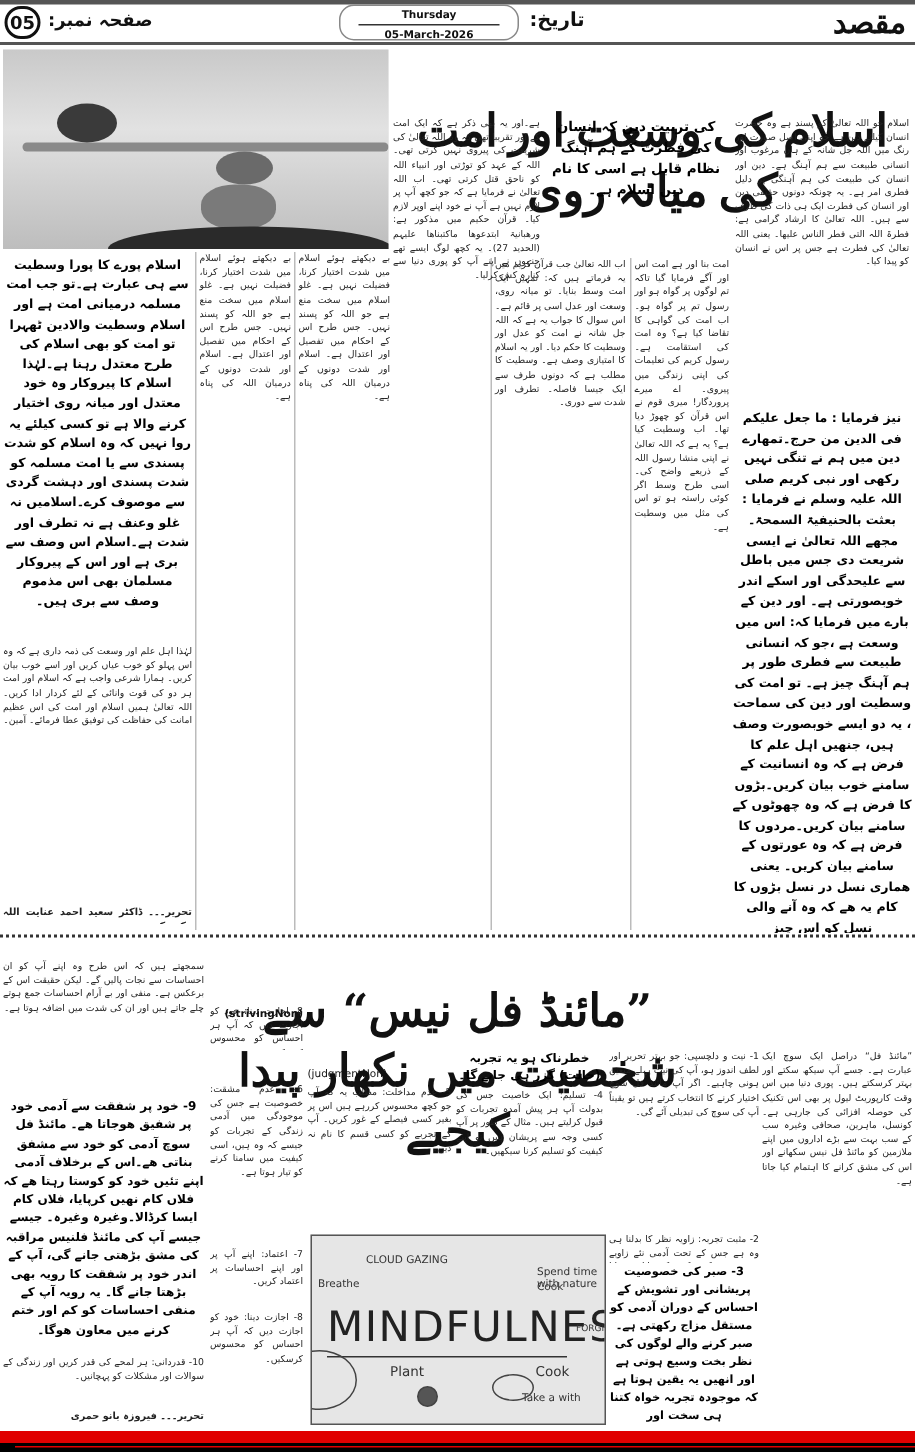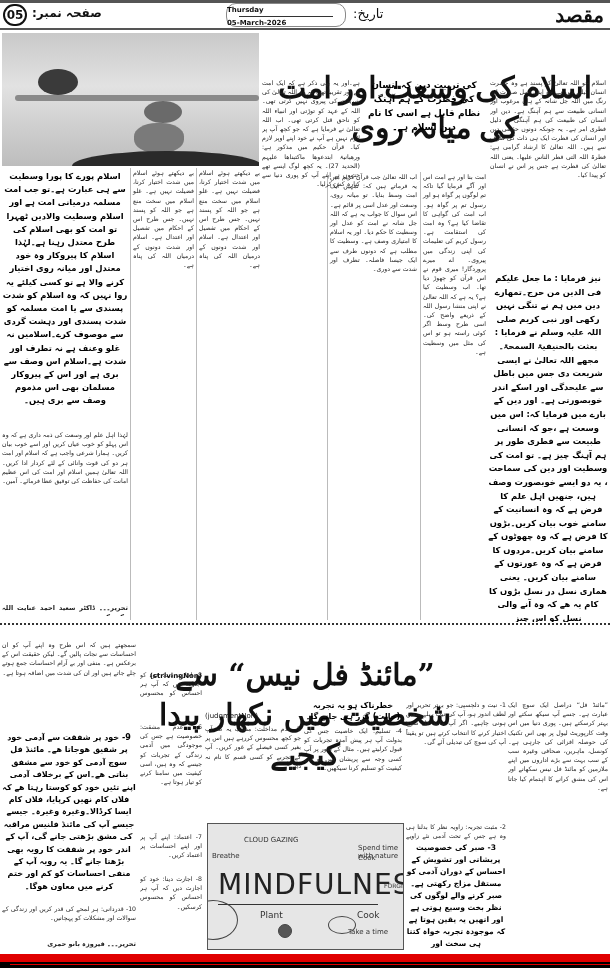--- a/index.html
+++ b/index.html
@@ -2,22 +2,22 @@
 <html><head>
 <meta charset="utf-8">
 <style>
 *{box-sizing:border-box;margin:0;padding:0;}
 html,body{width:610px;height:968px;background:#fff;overflow:hidden;}
 body{position:relative;font-family:"DejaVu Sans",sans-serif;color:#111;}
 .abs{position:absolute;}
 
 .header{left:0;top:0;width:610px;height:30px;border-top:3px solid #555;border-bottom:2px solid #555;background:#fff;}
 .logo{right:6px;top:3px;font-size:20px;font-weight:bold;direction:rtl;font-family:"DejaVu Serif",serif;}
-.date-label{left:353px;top:6px;font-size:13px;font-weight:normal;direction:rtl;}
-.date-box{left:226px;top:3px;width:120px;height:24px;border:1px solid #888;border-radius:10px;font-size:7px;font-weight:bold;line-height:10px;padding-top:1px;}
+.date-label{left:353px;top:6px;font-size:13px;font-weight:bold;direction:rtl;}
+.date-box{left:226px;top:3px;width:120px;height:24px;border:1px solid #888;border-radius:10px;text-align:center;font-size:7px;font-weight:bold;line-height:10px;padding-top:1px;}
 .date-box .sep{border-top:1px solid #333;margin:1px 12px;}
 .page-label{left:32px;top:6px;font-size:12px;font-weight:bold;direction:rtl;}
 .page-num{left:3px;top:4px;width:24px;height:22px;border:2px solid #111;border-radius:12px;font-size:12px;font-weight:bold;text-align:center;line-height:18px;}
 
 .img-stones{left:2px;top:33px;width:257px;height:133px;background:#d8d8d8;overflow:hidden;}
 .img-stones .sky{position:absolute;left:0;top:0;width:100%;height:100%;background:linear-gradient(#c9c9c9,#e2e2e2 40%,#cfcfcf 70%,#bdbdbd);}
 .img-stones .plank{position:absolute;left:13px;top:62px;width:244px;height:6px;background:#8a8a8a;border-radius:3px;}
 .img-stones .stone1{position:absolute;left:36px;top:36px;width:40px;height:26px;background:#3a3a3a;border-radius:50%;}
 .img-stones .stone2{position:absolute;left:142px;top:68px;width:38px;height:22px;background:#6a6a6a;border-radius:50%;}
 .img-stones .stone3{position:absolute;left:132px;top:90px;width:50px;height:30px;background:#7a7a7a;border-radius:45%;}
@@ -100,21 +100,21 @@
 <div class="abs img-mind">
   <div class="tag" style="left:36px;top:12px;">CLOUD GAZING</div>
   <div class="tag" style="left:4px;top:28px;">Breathe</div>
   <div class="tag" style="left:150px;top:20px;">Spend time with nature</div>
   <div class="tag" style="left:150px;top:30px;">Cook</div>
   <div class="word">MINDFULNESS</div>
   <div class="line"></div>
   <div class="tag" style="left:52px;top:86px;font-size:9px;">Plant</div>
   <div class="tag" style="left:112px;top:86px;font-size:9px;margin-left:37px;">Cook</div>
   <div class="tag" style="left:176px;top:58px;font-size:6px;">FORGIVE</div>
-  <div class="tag" style="left:140px;top:104px;">Take a time</div>
+  <div class="tag" style="left:140px;top:104px;">Take a with</div>
   <div class="doodle" style="left:-20px;top:76px;width:50px;height:40px;"></div>
   <div class="doodle" style="left:120px;top:92px;width:28px;height:18px;"></div>
   <div class="doodle" style="left:70px;top:100px;width:14px;height:14px;background:#555;"></div>
 </div>
 
 <div class="abs col" style="left:140px;top:670px;width:62px;height:30px;">8- اجازت دینا: خود کو اجازت دیں کہ آپ ہر احساس کو محسوس کرسکیں۔</div>
 <div class="abs" style="left:140px;top:672px;width:62px;height:10px;font-size:7px;font-weight:bold;text-align:right;">(strivingNon)</div>
 <div class="abs col" style="left:140px;top:722px;width:62px;height:108px;">6- عدم مشقت: خصوصیت ہے جس کی موجودگی میں آدمی زندگی کے تجربات کو جیسے کہ وہ ہیں، اسی کیفیت میں سامنا کرنے کو تیار ہوتا ہے۔</div>
 <div class="abs col" style="left:140px;top:832px;width:62px;height:40px;">7- اعتماد: اپنے آپ پر اور اپنے احساسات پر اعتماد کریں۔</div>
 <div class="abs col" style="left:140px;top:874px;width:62px;height:78px;">8- اجازت دینا: خود کو اجازت دیں کہ آپ ہر احساس کو محسوس کرسکیں۔</div>

